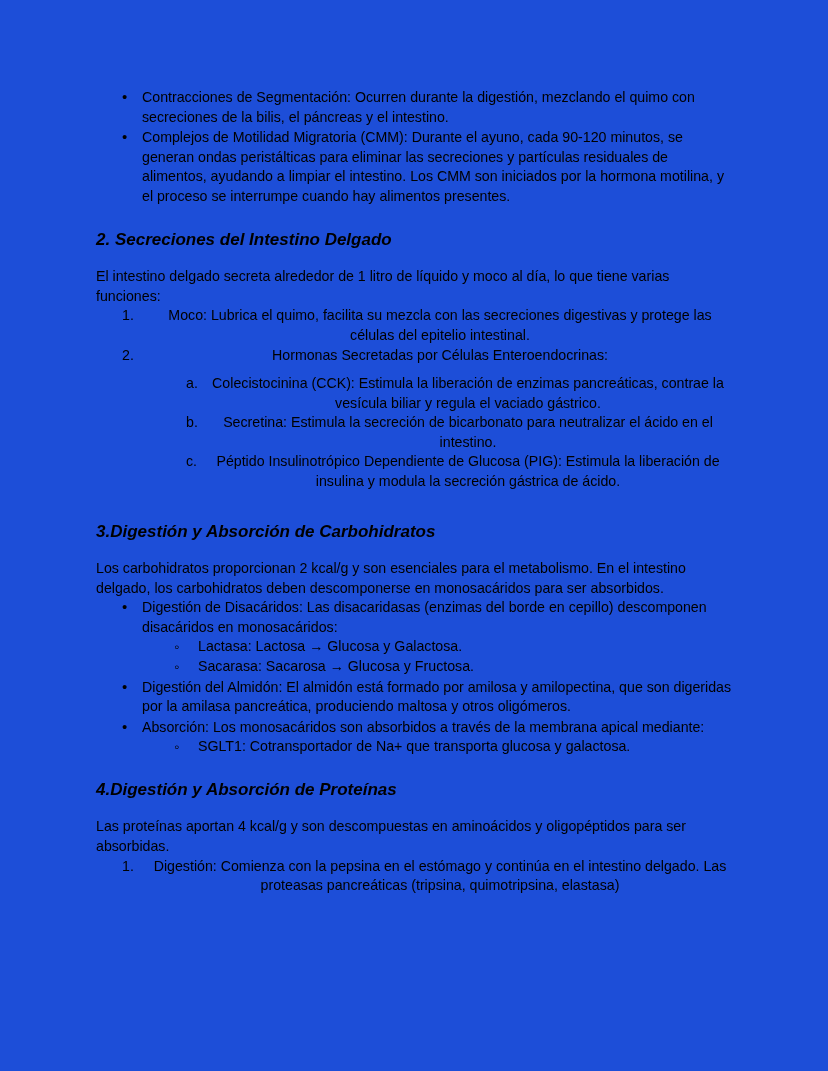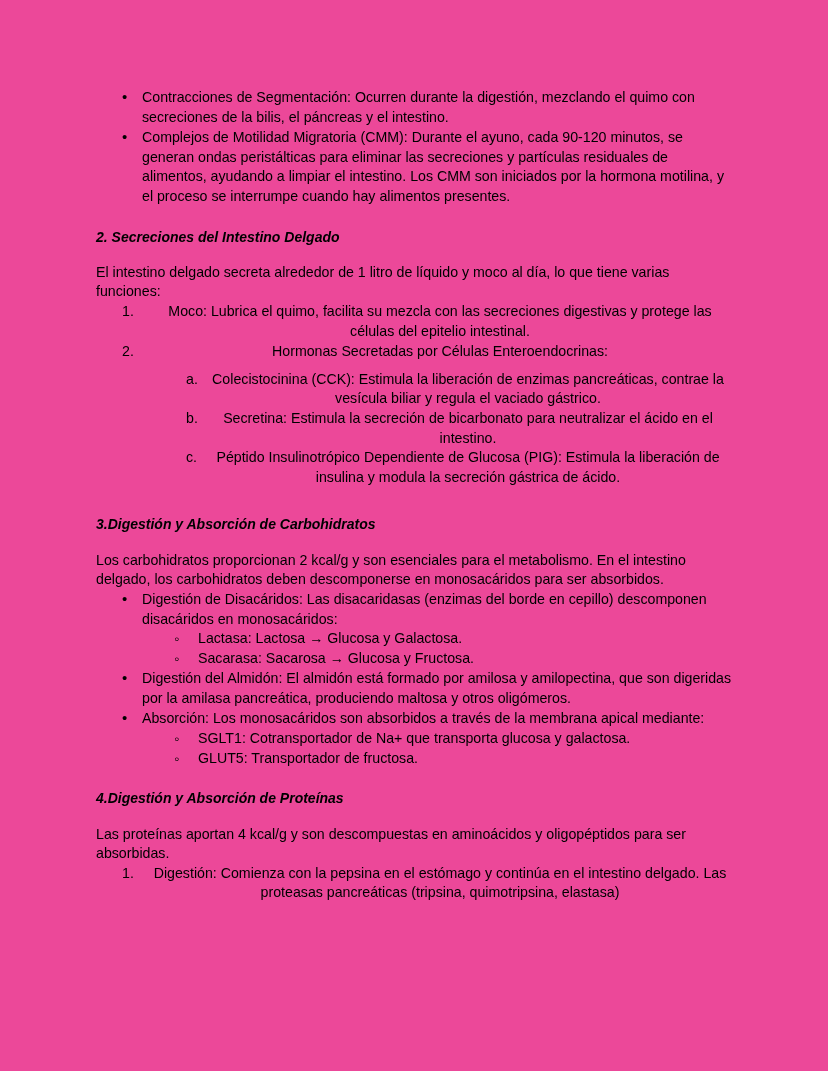--- a/index.html
+++ b/index.html
@@ -11,21 +11,21 @@
     width: 828px;
     min-height: 1071px;
     font-family: "Liberation Sans", sans-serif;
     color: #000000;
   }
   .page {
     width: 828px;
     min-height: 1071px;
     box-sizing: border-box;
     padding: 88px 96px 40px 96px;
-    background: #ec4899;
+    background: #1d4ed8;
   }
   .doc {
     font-size: 14.2px;
     line-height: 1.38;
   }
   
   ul.bullets {
     list-style: none;
     margin: 0;
     padding: 0;
@@ -97,21 +97,21 @@
     content: "\25E6";
     position: absolute;
     left: 32px;
     top: 0;
     font-size: 15px;
   }
   .sub-wrap {
     margin-top: 1px;
   }
   h2.heading {
-    font-size: 14px;
+    font-size: 17px;
     font-weight: bold;
     font-style: italic;
     margin: 0;
     padding: 0;
   }
   .spacer-lg { height: 20px; }
   .spacer-md { height: 16px; }
   p.para {
     margin: 0;
     padding: 0;
@@ -183,23 +183,20 @@
       </li>
       <li>
         <span>Digestión del Almidón: El almidón está formado por amilosa y amilopectina, que son digeridas por la amilasa pancreática, produciendo maltosa y otros oligómeros.</span>
       </li>
       <li>
         <span>Absorción: Los monosacáridos son absorbidos a través de la membrana apical mediante:</span>
         <ul class="circles sub-wrap">
           <li>
             <span>SGLT1: Cotransportador de Na+ que transporta glucosa y galactosa.</span>
           </li>
-          <li>
-            <span>GLUT5: Transportador de fructosa.</span>
-          </li>
         </ul>
       </li>
     </ul>
 
     <div class="spacer-lg"></div>
 
     <h2 class="heading indent-heading">4.Digestión y Absorción de Proteínas</h2>
 
     <div class="spacer-md"></div>
 

